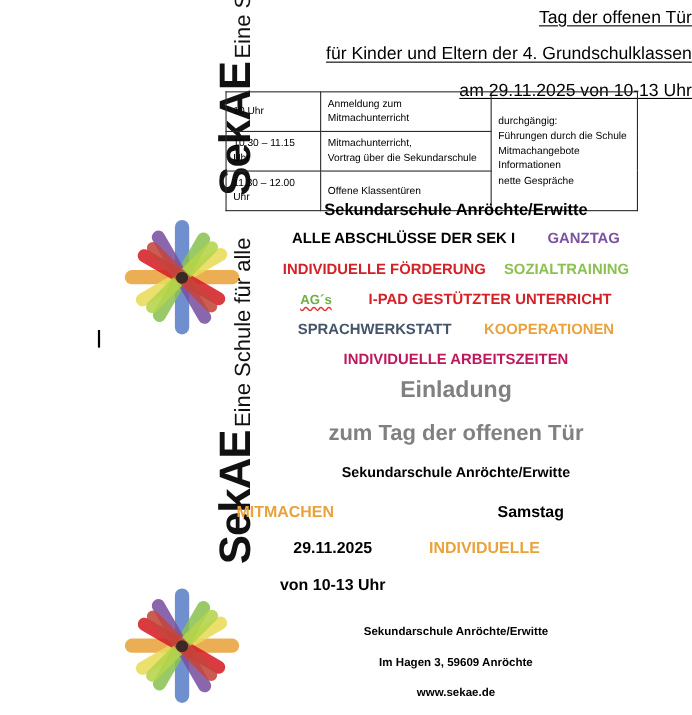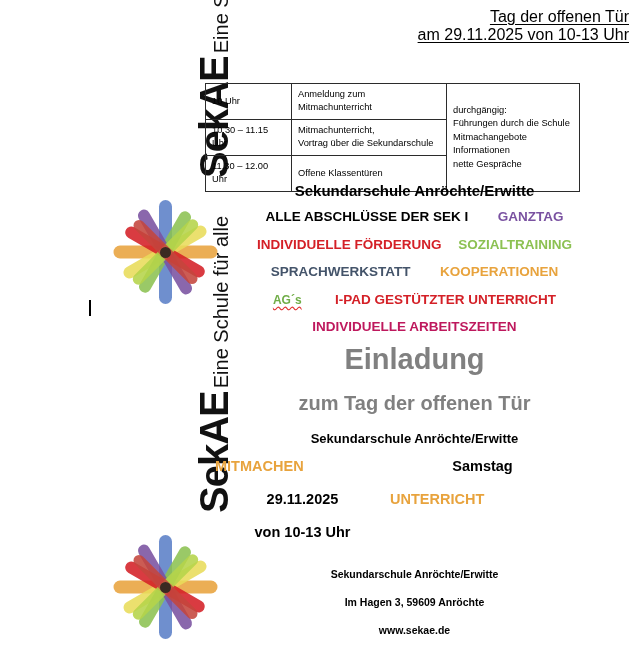--- a/index.html
+++ b/index.html
@@ -99,21 +99,21 @@
   .spellerr {
     position: relative;
     text-decoration: underline wavy #e03030;
     text-decoration-skip-ink: none;
     text-underline-offset: 2px;
   }
 
   
   .inv-title {
     text-align: center;
-    font-size: 29px;
+    font-size: 21px;
     font-weight: bold;
     color: #808080;
   }
   .inv-sub {
     text-align: center;
     font-size: 20px;
     font-weight: bold;
     color: #808080;
   }
   .inv-school {
@@ -166,21 +166,24 @@
       <div class="ray" style="width: 11px; height: 11px; margin-left: -5.5px; margin-top: -5.5px; border-radius: 50%; background: rgb(58, 42, 34);"></div>
     </div>
 </div>
 
 <div class="caret" style="left:89px; top:300px; height:16px;"></div>
 
 <div style="position:absolute; left:200px; top:8px; width:429px;">
   <p class="hdr-line">
     <span>Tag der offenen Tür</span>
   </p>
-  <p class="hdr-line" style="">
+  <p class="hdr-line" style="margin-top:15px;">
+    <span>für Kinder und Eltern der 4. Grundschulklassen</span>
+  </p>
+  <p class="hdr-line" style="margin-top:15px;">
     <span>am 29.11.2025 von 10-13 Uhr</span>
   </p>
 </div>
 
 <div style="position:absolute; left:205px; top:83px;">
   <table class="schedule">
     <tbody>
         <tr>
       <td class="col-time">10 Uhr</td>
       <td class="col-act">
@@ -220,28 +223,28 @@
     <span style="color: #000000;">ALLE ABSCHLÜSSE DER SEK I</span>
     <span class="gap"></span>
     <span style="color: rgb(122, 82, 161);">GANZTAG</span>
   </div>
   <div class="kw-row" style="margin-top:14px;">
     <span style="color: rgb(212, 32, 39); text-align: right;">INDIVIDUELLE FÖRDERUNG</span>
     <span class="gap" style="width:9px;"></span>
     <span style="color: rgb(140, 193, 82);">SOZIALTRAINING</span>
   </div>
   <div class="kw-row" style="margin-top:14px;">
+    <span class="spellerr" style="font-size: 12px; color: rgb(112, 173, 71);">AG´s</span>
+    <span class="gap" style="width:26px;"></span>
+    <span style="color: rgb(212, 32, 39);">I-PAD GESTÜTZTER UNTERRICHT</span>
+  </div>
+  <div class="kw-row" style="margin-top:14px;">
     <span style="color: rgb(68, 84, 106);">SPRACHWERKSTATT</span>
     <span class="gap"></span>
     <span style="color: rgb(232, 163, 61);">KOOPERATIONEN</span>
-  </div>
-  <div class="kw-row" style="margin-top:14px;">
-    <span class="spellerr" style="font-size: 12px; color: rgb(112, 173, 71);">AG´s</span>
-    <span class="gap" style="width:26px;"></span>
-    <span style="color: rgb(212, 32, 39);">I-PAD GESTÜTZTER UNTERRICHT</span>
   </div>
   <div class="kw-row" style="margin-top:14px;">
     <span style="color: #be185d;">INDIVIDUELLE ARBEITSZEITEN</span>
   </div>
 </div>
 
 <div class="logo-block" id="logo2" style="left:70px; top:335px; height:315px;">
   <div class="logo-word" style="left:124px; top:178px;">
     <span class="logo-main">SekAE</span>
     <span class="logo-sub">Eine Schule für alle</span>
@@ -264,21 +267,21 @@
   <div class="inv-sub" style="margin-top:16px;">zum Tag der offenen Tür</div>
   <div class="inv-school" style="margin-top:16px;">Sekundarschule Anröchte/Erwitte</div>
 </div>
 
 <div class="inv-grid" style="left:215px; top:458px;">
   <div class="left" style="color: rgb(232, 163, 61);">MITMACHEN</div>
   <div class="right">Samstag</div>
 
   <div class="right">29.11.2025</div>
 
-  <div class="left" style="color: rgb(232, 163, 61);">UNTERRICHT</div>
+  <div class="left" style="color: rgb(232, 163, 61);">INDIVIDUELLE</div>
   <div class="right">von 10-13 Uhr</div>
 </div>
 
 <div style="position:absolute; left:200px; top:568px; width:429px;">
   <div class="footer-line">Sekundarschule Anröchte/Erwitte</div>
   <div class="footer-line" style="margin-top:16px;">Im Hagen 3, 59609 Anröchte</div>
   <div class="footer-line" style="margin-top:16px;">www.sekae.de</div>
 </div>
 
 </body></html>

